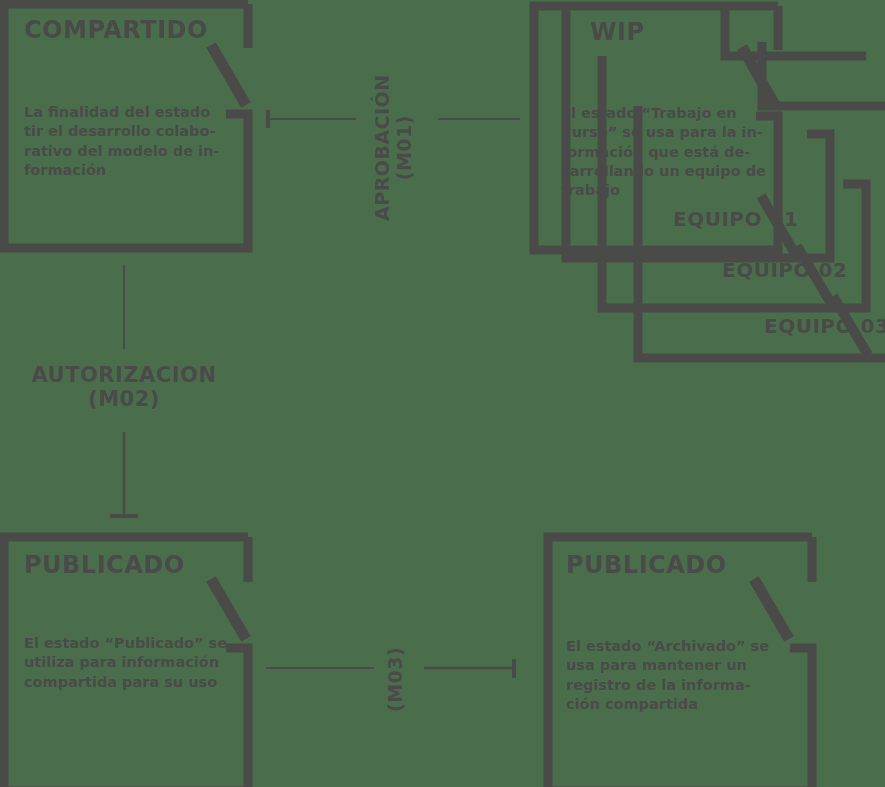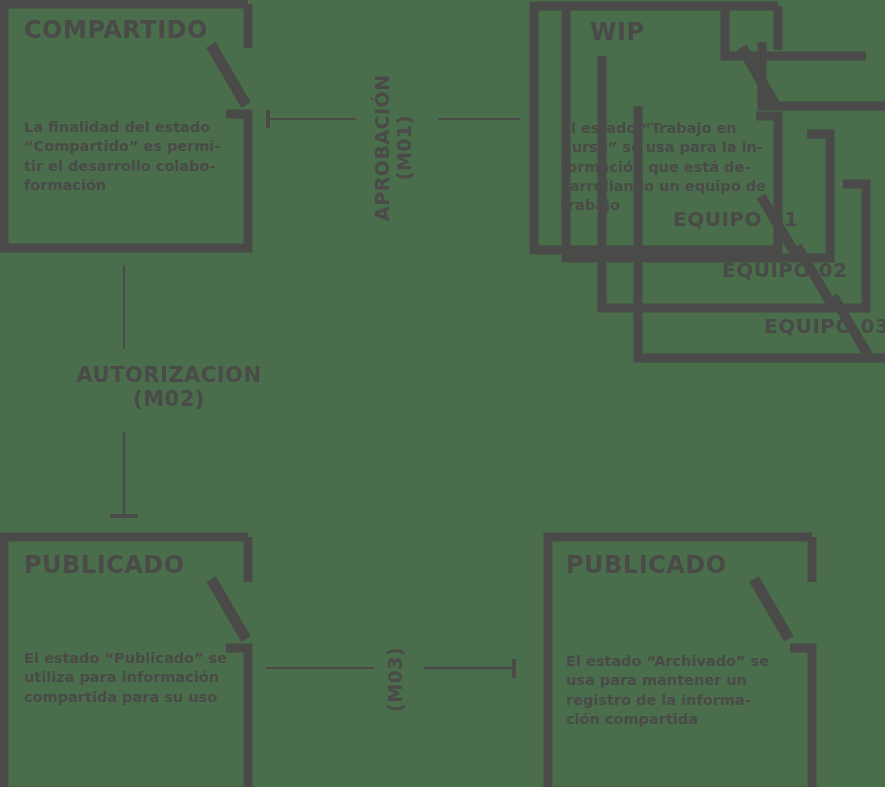--- a/index.html
+++ b/index.html
@@ -38,21 +38,20 @@
     color: #4a4a48;
     white-space: nowrap;
   }
   .node-body {
     position: absolute;
     font-family: "DejaVu Sans", sans-serif;
     font-weight: bold;
     font-size: 14.5px;
     line-height: 1.33;
     color: #4a4a48;
-    margin-top: 15px;
   }
   .node-body span { display: block; }
   .stack-label {
     position: absolute;
     font-family: "DejaVu Sans", sans-serif;
     font-weight: bold;
     font-size: 20px;
     letter-spacing: 0.5px;
     color: #4a4a48;
     white-space: nowrap;
@@ -129,22 +128,22 @@
     <path d="M 110 516 L 138 516" fill="none" stroke="#4a4a48" stroke-width="4"></path>
 
     <path d="M 266 668 L 374 668" fill="none" stroke="#4a4a48" stroke-width="2"></path>
     <path d="M 424 668 L 514 668" fill="none" stroke="#4a4a48" stroke-width="2.5"></path>
     <path d="M 514 659 L 514 678" fill="none" stroke="#4a4a48" stroke-width="4"></path>
   </svg>
 
   <div class="node-title" style="left:24px; top:16px;">COMPARTIDO</div>
   <div class="node-body" style="left:24px; top:103px; width:205px;">
     <span>La finalidad del estado</span>
-    <span>“Compartido” es permi-</span>
     <span>tir el desarrollo colabo-</span>
+    <span>rativo del modelo de in-</span>
     <span>formación</span>
   </div>
 
   <div class="node-title" style="left:561px; top:18px;margin-left:29px;">WIP</div>
   <div class="node-body" style="left:561px; top:104px; width:215px;">
     <span>El estado “Trabajo en</span>
     <span>Curso” se usa para la in-</span>
     <span>formación que está de-</span>
     <span>sarrollando un equipo de</span>
     <span>trabajo</span>
@@ -166,21 +165,21 @@
     <span>usa para mantener un</span>
     <span>registro de la informa-</span>
     <span>ción compartida</span>
   </div>
 
   <div class="conn-label-vert" style="left:372px; top:221px;">
     <span>APROBACIÓN</span>
     <span>(M01)</span>
   </div>
 
-  <div class="conn-label-horiz" style="left:0px; top:363px; width:248px;margin-left:45px;">
+  <div class="conn-label-horiz" style="left:0px; top:363px; width:248px;">
     <span>AUTORIZACION</span>
     <span>(M02)</span>
   </div>
 
   <div class="conn-label-vert" style="left:385px; top:712px;">
     <span>(M03)</span>
   </div>
 
 </div>
 

